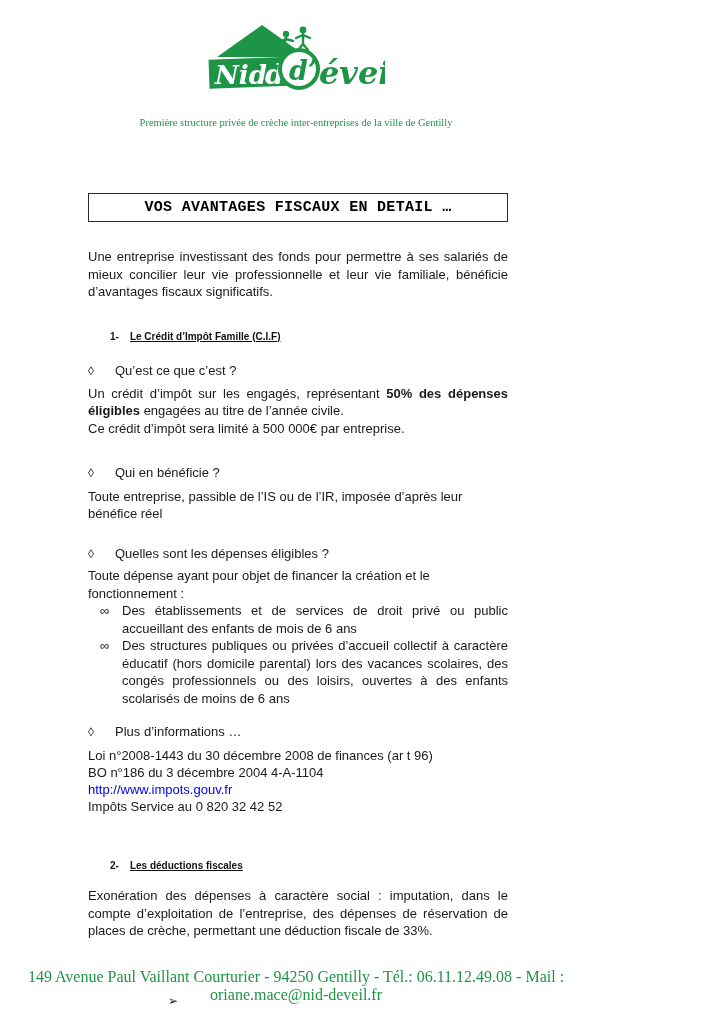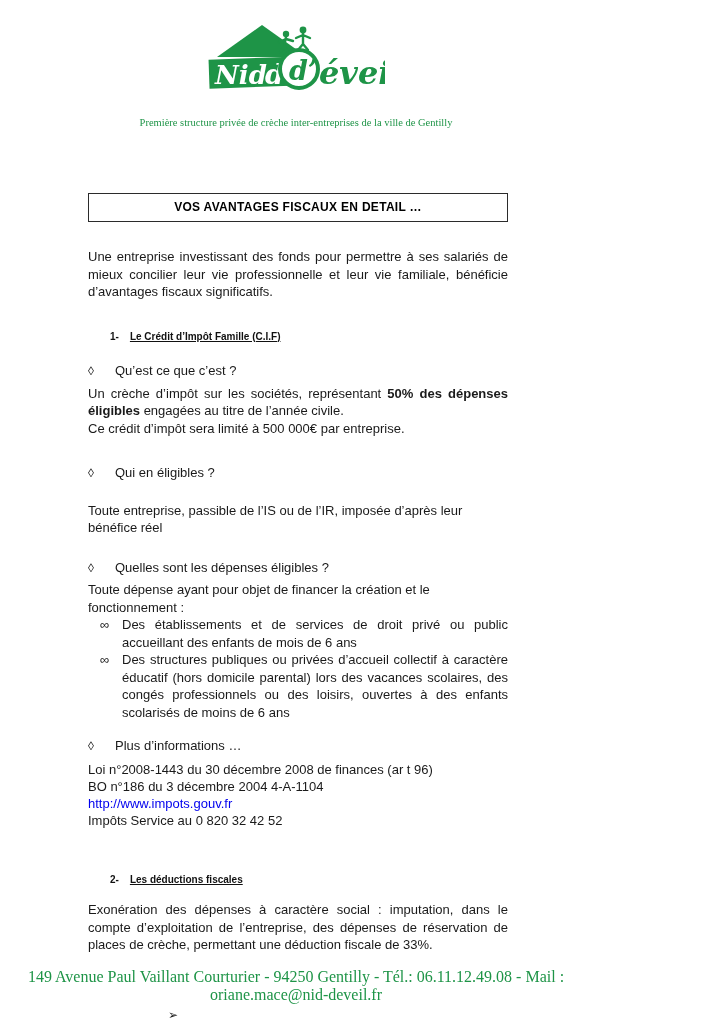--- a/index.html
+++ b/index.html
@@ -24,22 +24,22 @@
   }
 
   
   .title-box {
     margin-top: 64px;
     border: 1px solid #2b2b2b;
     text-align: center;
     padding: 4px 0 5px 0;
   }
   .title-box span {
-    font-family: Liberation Sans, sans-serif;
-    font-weight: bold; font-size: 12px; letter-spacing: .3px; color: #000;
+    font-family: Liberation Mono, monospace;
+    font-weight: bold; font-size: 15px; letter-spacing: .3px; color: #000;
   }
 
   p { margin: 0; }
   .justify { text-align: justify; }
 
   .intro { margin-top: 26px; }
 
   
   .sec-heading { margin: 0; padding-left: 22px; font-size: 10px; font-weight: bold; color: #111; }
   .sec-heading .num { margin-right: 11px; }
@@ -49,21 +49,21 @@
 
   
   .q-line { display: flex; align-items: baseline; }
   .q-bullet { flex: none; width: 27px; font-size: 12px; color: #222; }
   .q-what   { margin-top: 17px; }
   .q-who    { margin-top: 27px; }
   .q-exp    { margin-top: 22px; }
   .q-info   { margin-top: 16px; }
 
   .p-what { margin-top: 4px; }
-  .p-who  { margin-top: 19px; }
+  .p-who  { margin-top: 5px; }
   .p-expintro { margin-top: 4px; }
   .p-sec2 { margin-top: 13px; }
 
   
   .inf-list { margin: 0; padding-left: 12px; }
   .inf-item { display: flex; }
   .inf-bullet { flex: none; width: 22px; font-size: 13px; }
   .inf-text { flex: 1; text-align: justify; }
 
   
@@ -128,26 +128,26 @@
     <p class="intro justify">Une entreprise investissant des fonds pour permettre à ses salariés de mieux concilier leur vie professionnelle et leur vie familiale, bénéficie d’avantages fiscaux significatifs.</p>
 
     <h2 class="sec-heading sec1">
       <span class="num">1-</span><span class="underlined">Le Crédit d’Impôt Famille (C.I.F)</span>
     </h2>
 
     <div class="q-line q-what">
       <span class="q-bullet">◊</span>
       <span>Qu’est ce que c’est ?</span>
     </div>
-    <p class="p-what justify"><span>Un crèche d’impôt sur les sociétés, représentant </span><span class="bold">50% des dépenses éligibles</span><span> engagées au titre de l’année civile.</span></p>
+    <p class="p-what justify"><span>Un crédit d’impôt sur les engagés, représentant </span><span class="bold">50% des dépenses éligibles</span><span> engagées au titre de l’année civile.</span></p>
     <p>Ce crédit d’impôt sera limité à 500 000€ par entreprise.</p>
 
     <div class="q-line q-who">
       <span class="q-bullet">◊</span>
-      <span>Qui en éligibles ?</span>
+      <span>Qui en bénéficie ?</span>
     </div>
     <p class="p-who">Toute entreprise, passible de l’IS ou de l’IR, imposée d’après leur bénéfice réel</p>
 
     <div class="q-line q-exp">
       <span class="q-bullet">◊</span>
       <span>Quelles sont les dépenses éligibles ?</span>
     </div>
     <p class="p-expintro">Toute dépense ayant pour objet de financer la création et le fonctionnement :</p>
 
     <div class="inf-list">

